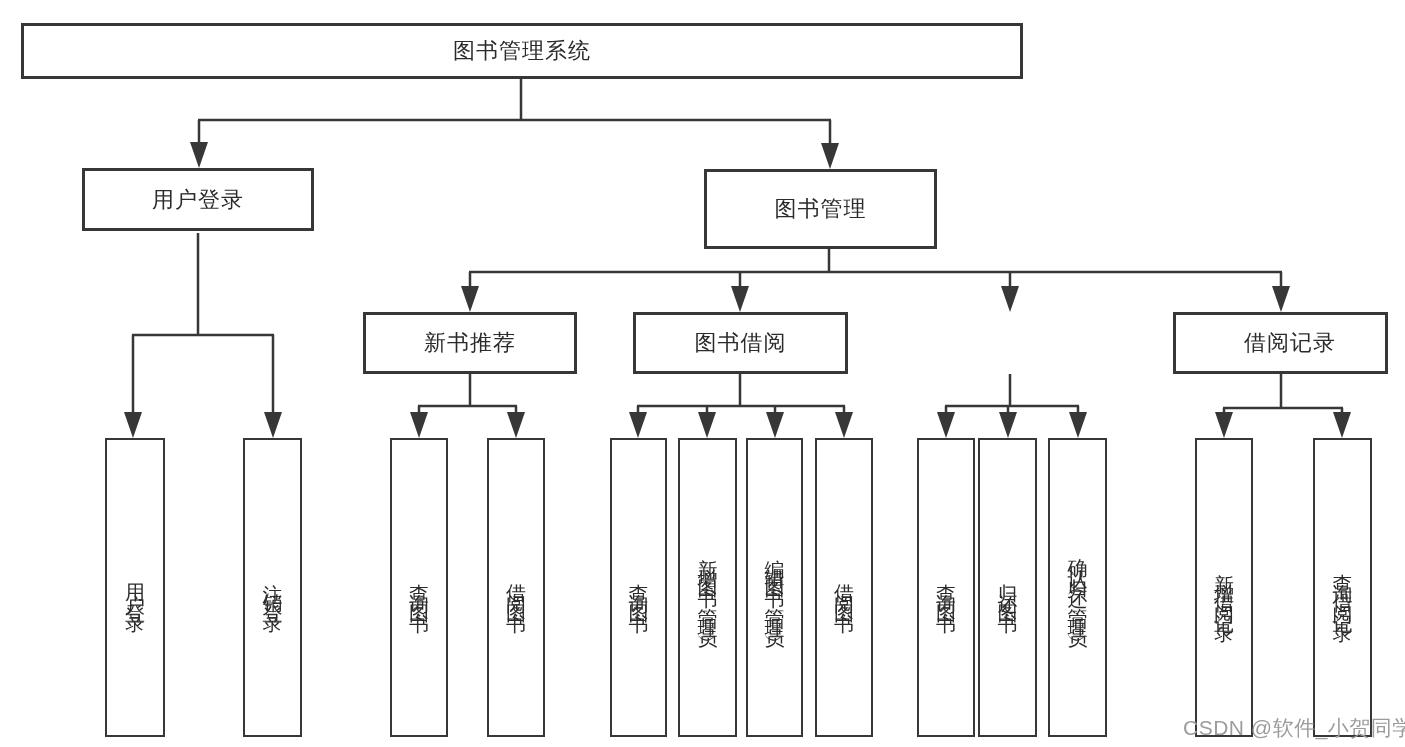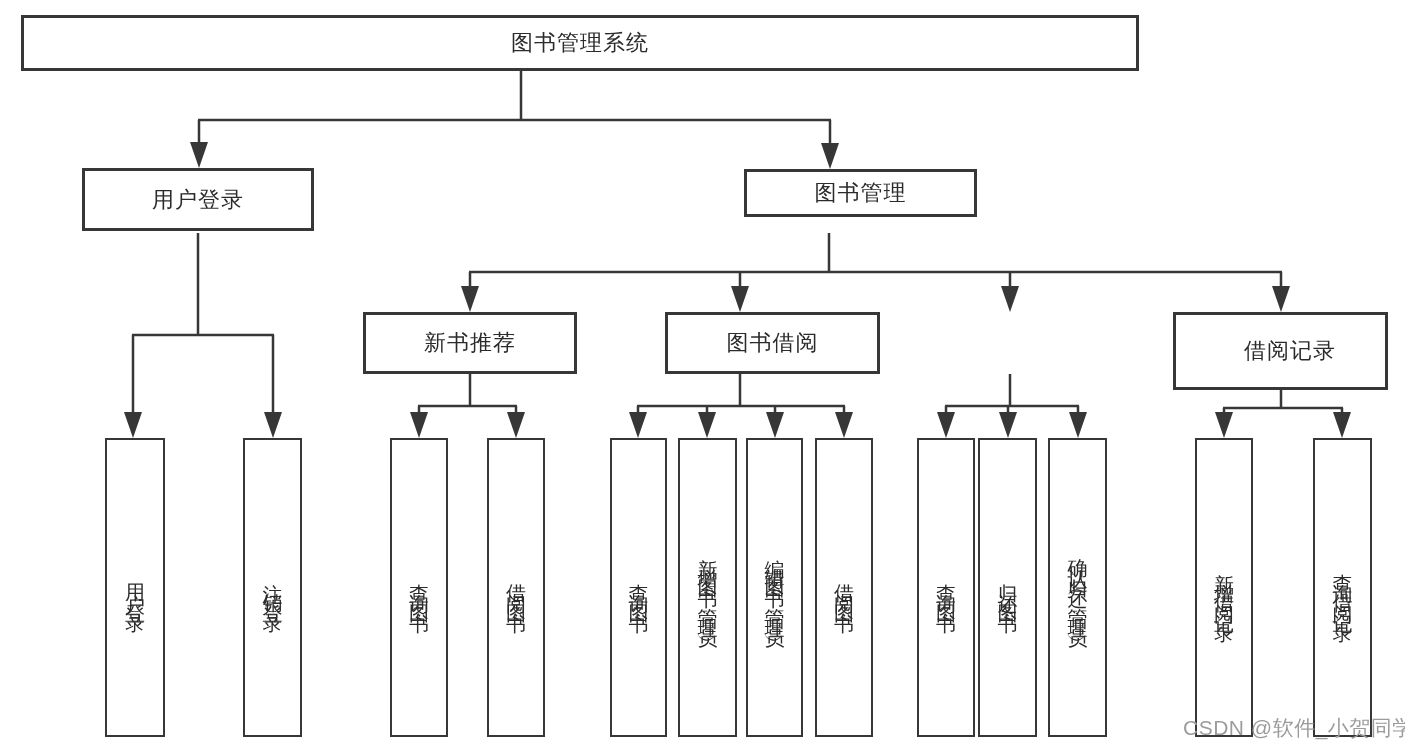--- a/index.html
+++ b/index.html
@@ -110,38 +110,38 @@
       <polygon points="766,412 784,412 775,438"></polygon>
       <polygon points="835,412 853,412 844,438"></polygon>
       <polygon points="937,412 955,412 946,438"></polygon>
       <polygon points="999,412 1017,412 1008,438"></polygon>
       <polygon points="1069,412 1087,412 1078,438"></polygon>
       <polygon points="1215,412 1233,412 1224,438"></polygon>
       <polygon points="1333,412 1351,412 1342,438"></polygon>
     </g>
   </svg>
 
-  <div class="node" style="left:21px; top:15px; width:1118px; height:56px;">
+  <div class="node" style="left:21px; top:23px; width:1002px; height:56px;">
     <span>图书管理系统</span>
   </div>
 
   <div class="node" style="left:82px; top:168px; width:232px; height:63px;">
     <span>用户登录</span>
   </div>
-  <div class="node" style="left:744px; top:169px; width:233px; height:48px;text-align:right;">
+  <div class="node" style="left:704px; top:169px; width:233px; height:80px;text-align:right;">
     <span>图书管理</span>
   </div>
 
   <div class="node" style="left:363px; top:312px; width:214px; height:62px;text-align:right;">
     <span>新书推荐</span>
   </div>
-  <div class="node" style="left:633px; top:312px; width:215px; height:62px;margin-left:32px;">
+  <div class="node" style="left:633px; top:312px; width:215px; height:62px;">
     <span>图书借阅</span>
   </div>
-  <div class="node" style="left:1173px; top:312px; width:215px; height:78px;padding-left:19px;">
+  <div class="node" style="left:1173px; top:312px; width:215px; height:62px;padding-left:19px;">
     <span>借阅记录</span>
   </div>
 
   <div class="node leaf" style="left:105px; top:438px; width:60px; height:299px;">
     <span class="vtext">用户登录</span>
   </div>
   <div class="node leaf" style="left:243px; top:438px; width:59px; height:299px;">
     <span class="vtext">注销登录</span>
   </div>
 

